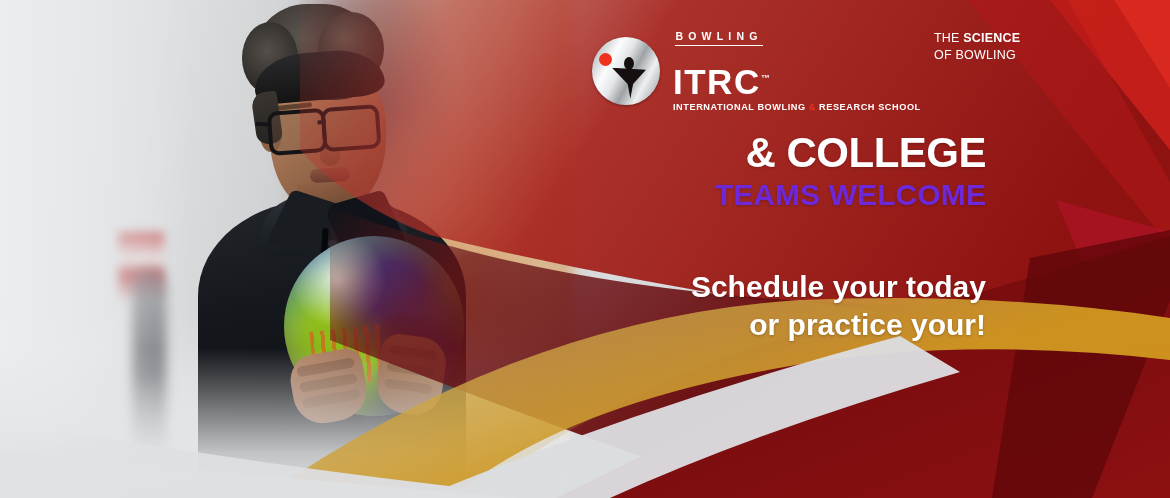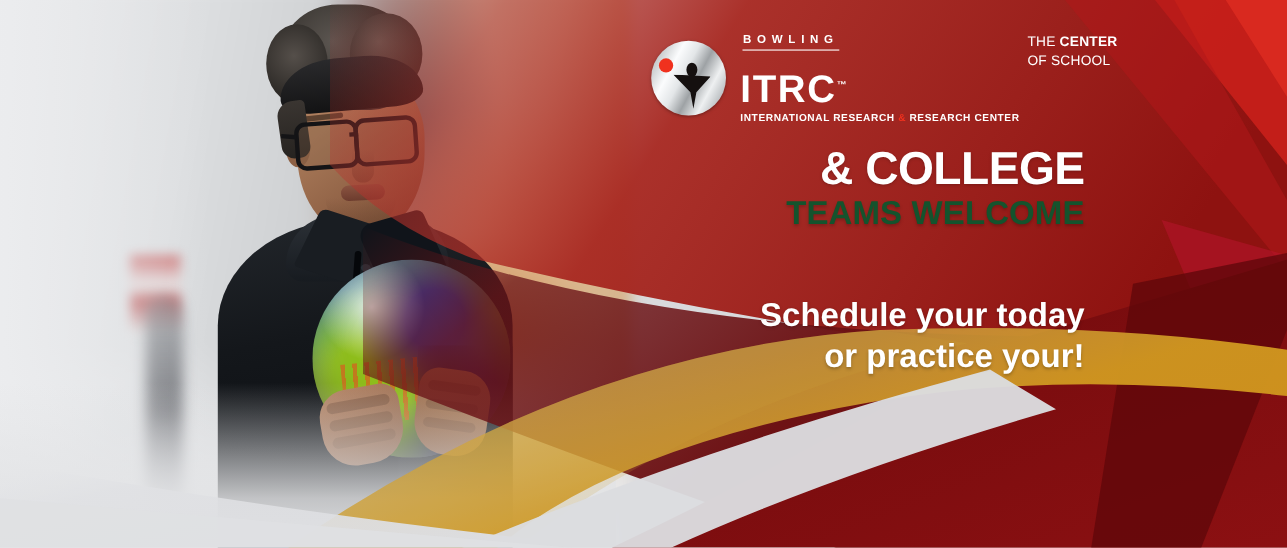--- a/index.html
+++ b/index.html
@@ -249,21 +249,21 @@
   .headline{position:absolute;left:612px;top:132px;width:374px;text-align:right;}
   .hl-1{
     color:#fff;font-weight:700;font-size:53px;line-height:.96;letter-spacing:-.5px;
     text-shadow:0 1px 3px rgba(0,0,0,.22);white-space:nowrap;
   }
   .hl-2{
     color:#fff;font-weight:700;font-size:42px;line-height:1.0;letter-spacing:-.5px;
     text-shadow:0 1px 3px rgba(0,0,0,.22);white-space:nowrap;
   }
   .hl-3{
-    color:#14532d;font-weight:700;font-size:30px;line-height:1.25;letter-spacing:.1px;
+    color:#6d28d9;font-weight:700;font-size:30px;line-height:1.25;letter-spacing:.1px;
     margin-top:2px;text-shadow:0 1px 3px rgba(0,0,0,.22);white-space:nowrap;
   }
   .subhead{
     position:absolute;left:612px;top:268px;width:374px;text-align:right;
     color:#fff;font-weight:700;font-size:30px;line-height:1.28;letter-spacing:0;
     text-shadow:0 1px 3px rgba(0,0,0,.25);
   }
   .subhead div{white-space:nowrap;}
 </style>
 </head>
@@ -371,27 +371,27 @@
       <div class="logo-mark">
         <div class="logo-ball"></div>
         <div class="logo-figure">
           <div class="logo-head"></div>
           <div class="logo-body"></div>
         </div>
       </div>
       <div class="logo-text">
         <div class="logo-bowling">BOWLING</div>
         <div class="logo-itrc"><span>ITRC</span><span class="logo-tm">™</span></div>
-        <div class="logo-sub"><span>INTERNATIONAL RESEARCH </span><span class="logo-amp">&amp;</span><span> RESEARCH CENTER</span></div>
+        <div class="logo-sub"><span>INTERNATIONAL BOWLING </span><span class="logo-amp">&amp;</span><span> RESEARCH SCHOOL</span></div>
       </div>
     </div>
 
     <div class="tagline">
-      <div><span>THE </span><b>CENTER</b></div>
-      <div>OF SCHOOL</div>
+      <div><span>THE </span><b>SCIENCE</b></div>
+      <div>OF BOWLING</div>
     </div>
 
     <div class="headline">
       <div class="hl-2">&amp; COLLEGE</div>
       <div class="hl-3">TEAMS WELCOME</div>
     </div>
 
     <div class="subhead">
       <div>Schedule your today</div>
       <div>or practice your!</div>

